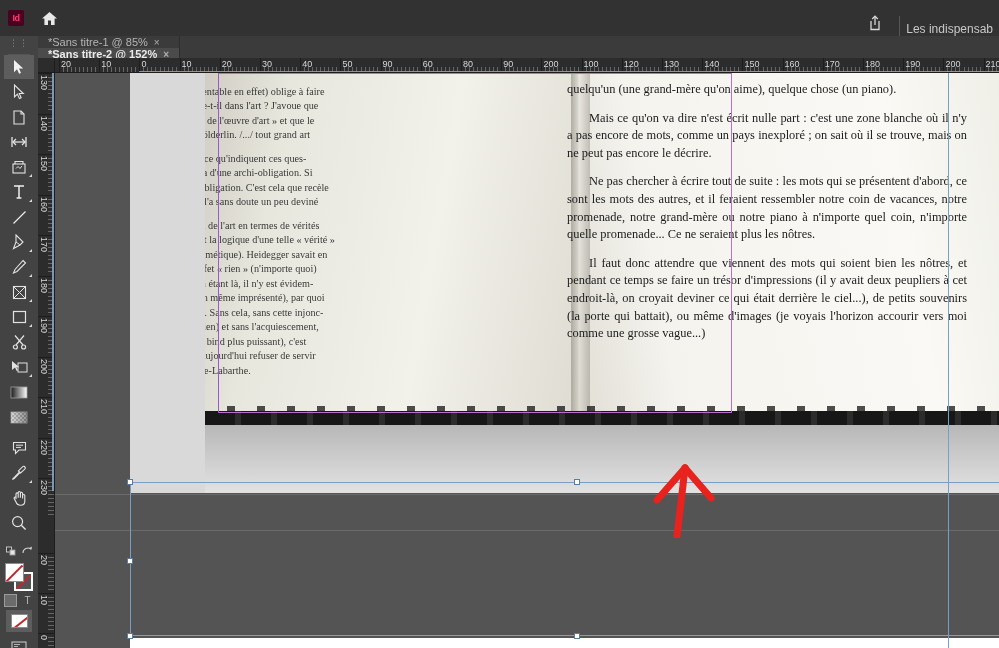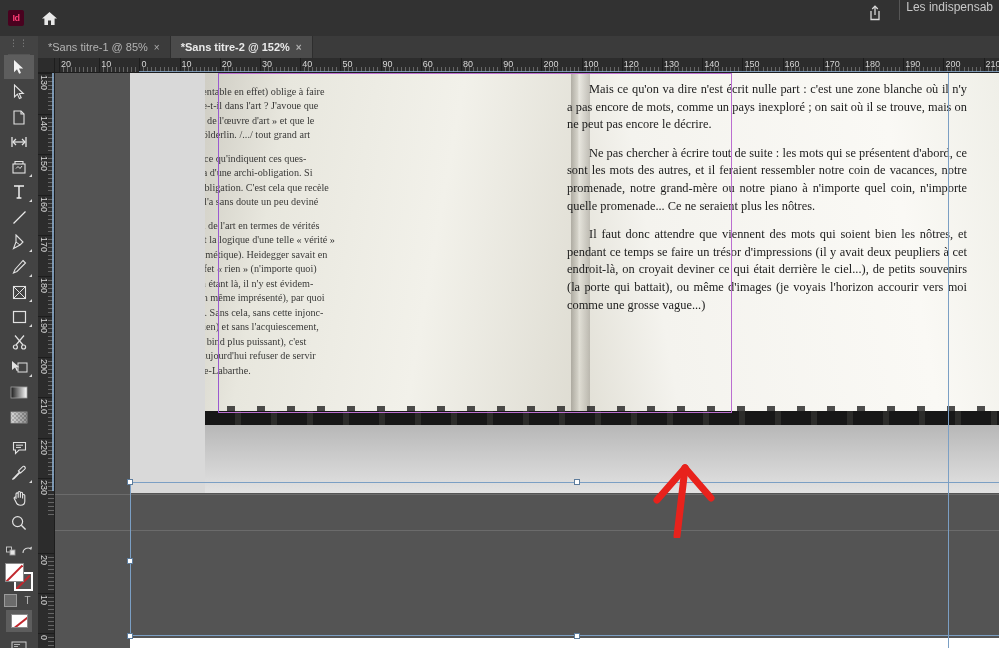--- a/index.html
+++ b/index.html
@@ -29,21 +29,21 @@
     width: 26px; height: 26px; margin-left: 12px;
     display: flex; align-items: center; justify-content: center;
   }
   .menu-items { display: flex; align-items: center; margin-left: 12px; }
   .menu-item {
     color: #d2d2d2; font-size: 12px; padding: 4px 9px;
     white-space: nowrap; cursor: default;
   }
   #menubar-right {
     position: absolute; right: 0; top: 0; height: 36px;
-    display: flex; align-items: flex-start;
+    display: flex; align-items: flex-end;
   }
   #share-btn {
     width: 28px; height: 26px; display: flex;
     align-items: center; justify-content: center; margin-right: 4px;
   }
   #menu-divider {
     width: 1px; height: 20px; background: #565656; margin: 0 6px;
   }
   #workspace-name {
     color: #c8c8c8; font-size: 12px; padding-right: 6px;
@@ -303,21 +303,21 @@
           <path d="M4.2 4 L7 1.2 L9.8 4" fill="none" stroke="#d8d8d8" stroke-width="1.3"></path>
         </svg>
       </div>
       <div id="menu-divider"></div>
       <div id="workspace-name">Les indispensab</div>
     </div>
   </div>
 
   <div id="tabbar">
     <div id="tabbar-spacer"></div>
-    <div id="tabs-host" style="display:flex;">
+    <div id="tabs-host" style="display:flex;flex-direction:column;">
         <div class="tab">
           <span>*Sans titre-1 @ 85%</span>
           <span class="tab-close">×</span>
         </div>
         <div class="tab active">
           <span>*Sans titre-2 @ 152%</span>
           <span class="tab-close">×</span>
         </div>
       </div>
   </div>
@@ -946,20 +946,21 @@
             <div>ait en effet « rien » (n'importe quoi)</div>
             <div>tte qu'un étant là, il n'y est évidem-</div>
             <div>sentation même imprésenté), par quoi</div>
             <div>possible. Sans cela, sans cette injonc-</div>
             <div>ane de rien) et sans l'acquiescement,</div>
             <div>l double bind plus puissant), c'est</div>
             <div>us faut aujourd'hui refuser de servir</div>
             <div>» Lacoue-Labarthe.</div>
           </div>
         <div class="scan-text" id="right-text">
+            <p class="noind">quelqu'un (une grand-mère qu'on aime), quelque chose (un piano).</p>
             <p>Mais ce qu'on va dire n'est écrit nulle part : c'est une zone blanche où il n'y a pas encore de mots, comme un pays inexploré ; on sait où il se trouve, mais on ne peut pas encore le décrire.</p>
             <p>Ne pas chercher à écrire tout de suite : les mots qui se présentent d'abord, ce sont les mots des autres, et il feraient ressembler notre coin de vacances, notre promenade, notre grand-mère ou notre piano à n'importe quel coin, n'importe quelle promenade... Ce ne seraient plus les nôtres.</p>
             <p>Il faut donc attendre que viennent des mots qui soient bien les nôtres, et pendant ce temps se faire un trésor d'impressions (il y avait deux peupliers à cet endroit-là, on croyait deviner ce qui était derrière le ciel...), de petits souvenirs (la porte qui battait), ou même d'images (je voyais l'horizon accourir vers moi comme une grosse vague...)</p>
           </div>
       </div>
 
       <div id="book-shadow2"></div>
       <div id="book-shadow"></div>
       <div id="page-light"></div>
 

